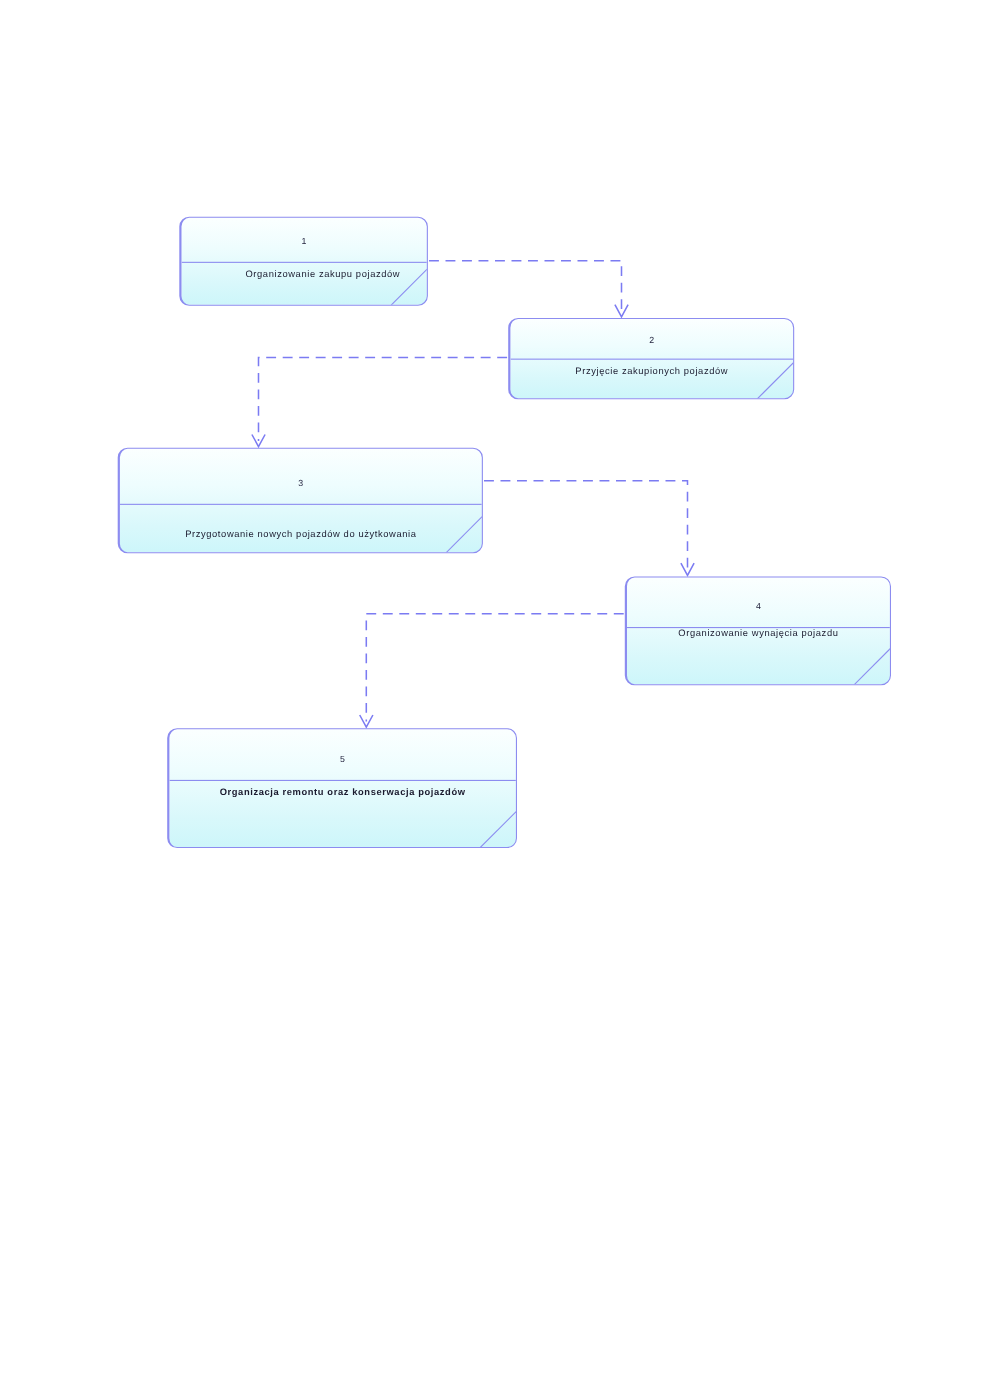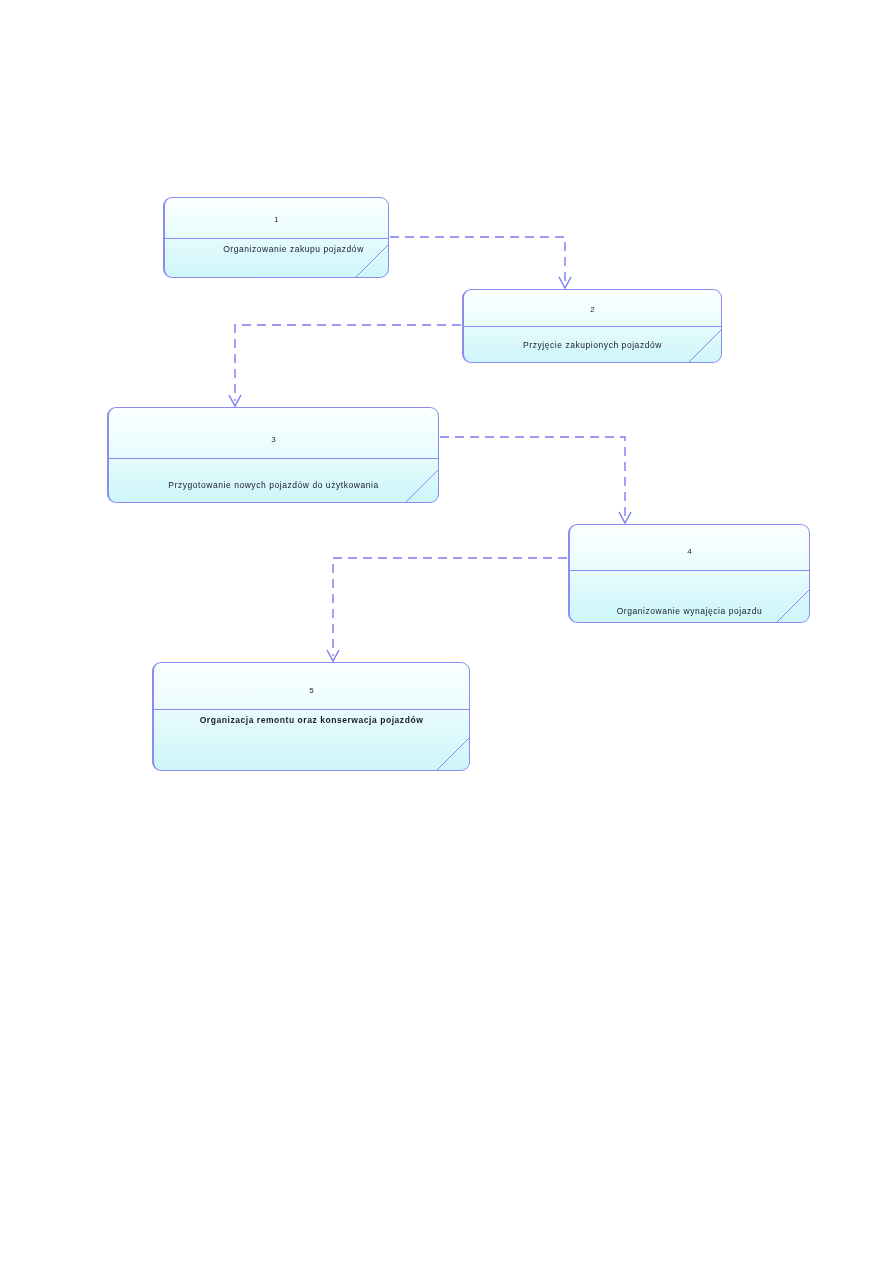--- a/index.html
+++ b/index.html
@@ -95,21 +95,21 @@
     <div class="fold-corner">
       <svg viewBox="0 0 34 34" width="34" height="34" xmlns="http://www.w3.org/2000/svg">
         <path d="M 0 34 L 34 0" fill="none" stroke="#8c8cf0" stroke-width="1"></path>
       </svg>
     </div>
   </div>
 
   <div class="process-box" style="left:462px; top:289px; width:260px; height:74px;">
     <div class="box-id" style="top:15px;">2</div>
     <div class="box-divider" style="top:36px;"></div>
-    <div class="box-label" style="top:50px;">Przyjęcie zakupionych pojazdów</div>
+    <div class="box-label" style="top:42px;">Przyjęcie zakupionych pojazdów</div>
     <div class="fold-corner">
       <svg viewBox="0 0 34 34" width="34" height="34" xmlns="http://www.w3.org/2000/svg">
         <path d="M 0 34 L 34 0" fill="none" stroke="#8c8cf0" stroke-width="1"></path>
       </svg>
     </div>
   </div>
 
   <div class="process-box" style="left:107px; top:407px; width:332px; height:96px;">
     <div class="box-id" style="top:27px;">3</div>
     <div class="box-divider" style="top:50px;"></div>
@@ -117,21 +117,21 @@
     <div class="fold-corner">
       <svg viewBox="0 0 34 34" width="34" height="34" xmlns="http://www.w3.org/2000/svg">
         <path d="M 0 34 L 34 0" fill="none" stroke="#8c8cf0" stroke-width="1"></path>
       </svg>
     </div>
   </div>
 
   <div class="process-box" style="left:568px; top:524px; width:242px; height:99px;">
     <div class="box-id" style="top:22px;">4</div>
     <div class="box-divider" style="top:45px;"></div>
-    <div class="box-label" style="top:45px;margin-top:36px;">Organizowanie wynajęcia pojazdu</div>
+    <div class="box-label" style="top:45px;">Organizowanie wynajęcia pojazdu</div>
     <div class="fold-corner">
       <svg viewBox="0 0 34 34" width="34" height="34" xmlns="http://www.w3.org/2000/svg">
         <path d="M 0 34 L 34 0" fill="none" stroke="#8c8cf0" stroke-width="1"></path>
       </svg>
     </div>
   </div>
 
   <div class="process-box" style="left:152px; top:662px; width:318px; height:109px;">
     <div class="box-id" style="top:23px;">5</div>
     <div class="box-divider" style="top:46px;"></div>

